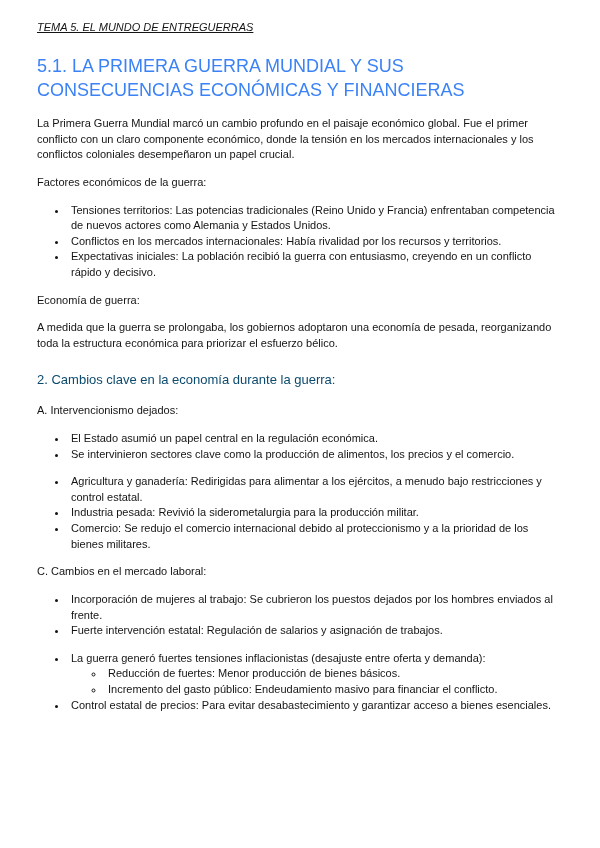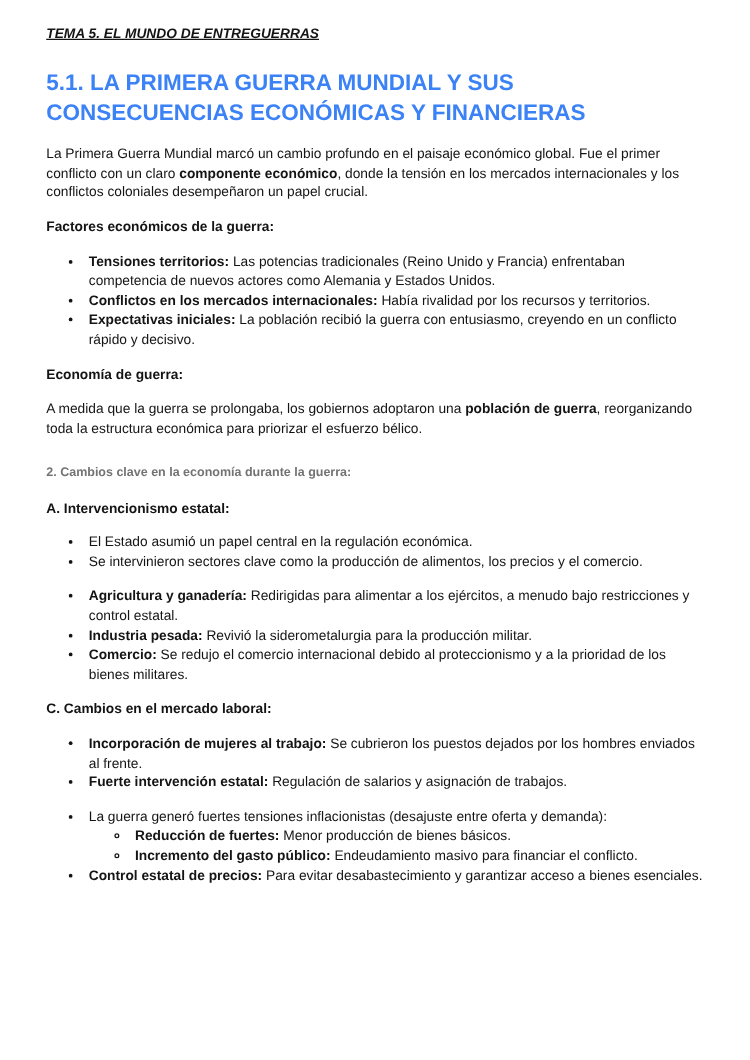--- a/index.html
+++ b/index.html
@@ -18,29 +18,29 @@
   .blk-header { font-size: 11px; margin: 0 0 18px 0; }
   .blk-header strong { font-style: italic; text-decoration: underline; }
   h1.blk-h1 {
     font-size: 18px;
     line-height: 1.35;
     margin: 0 0 14px 0;
     font-weight: bold;
     color: #3b82f6;
   }
   h2.blk-h2 {
-    font-size: 10px;
+    font-size: 13px;
     line-height: 1.3;
     margin: 20px 0 15px 0;
     font-weight: bold;
-    color: #737373;
+    color: #0c4a6e;
   }
   p.blk-para, p.blk-label { margin: 12px 0; }
   p.blk-label { font-weight: bold; }
-  strong { font-weight: bold; }
+  strong { font-weight: normal; }
   ul.main-list {
     margin: 12px 0;
     padding-left: 31px;
     list-style: disc;
   }
   ul.sub-list {
     margin: 0;
     padding-left: 34px;
     list-style: circle;
   }
@@ -54,23 +54,23 @@
       <div class="blk-header"><strong>TEMA 5. EL MUNDO DE ENTREGUERRAS</strong></div>
       <h1 class="blk-h1"><strong>5.1. LA PRIMERA GUERRA MUNDIAL Y SUS CONSECUENCIAS ECONÓMICAS Y FINANCIERAS</strong></h1>
       <p class="blk-para"><span>La Primera Guerra Mundial marcó un cambio profundo en el paisaje económico global. Fue el primer conflicto con un claro </span><strong>componente económico</strong><span>, donde la tensión en los mercados internacionales y los conflictos coloniales desempeñaron un papel crucial.</span></p>
       <p class="blk-label"><strong>Factores económicos de la guerra:</strong></p>
       <ul class="main-list">
         <li><strong>Tensiones territorios:</strong><span> Las potencias tradicionales (Reino Unido y Francia) enfrentaban competencia de nuevos actores como Alemania y Estados Unidos.</span></li>
         <li><strong>Conflictos en los mercados internacionales:</strong><span> Había rivalidad por los recursos y territorios.</span></li>
         <li><strong>Expectativas iniciales:</strong><span> La población recibió la guerra con entusiasmo, creyendo en un conflicto rápido y decisivo.</span></li>
       </ul>
       <p class="blk-label"><strong>Economía de guerra:</strong></p>
-      <p class="blk-para"><span>A medida que la guerra se prolongaba, los gobiernos adoptaron una </span><strong>población de guerra</strong><span>, reorganizando toda la estructura económica para priorizar el esfuerzo bélico.</span></p>
+      <p class="blk-para"><span>A medida que la guerra se prolongaba, los gobiernos adoptaron una </span><strong>economía de pesada</strong><span>, reorganizando toda la estructura económica para priorizar el esfuerzo bélico.</span></p>
       <h2 class="blk-h2"><strong>2. Cambios clave en la economía durante la guerra:</strong></h2>
-      <p class="blk-label"><strong>A. Intervencionismo estatal:</strong></p>
+      <p class="blk-label"><strong>A. Intervencionismo dejados:</strong></p>
       <ul class="main-list">
         <li><span>El Estado asumió un papel central en la regulación económica.</span></li>
         <li><span>Se intervinieron sectores clave como la producción de alimentos, los precios y el comercio.</span></li>
       </ul>
       <ul class="main-list">
         <li><strong>Agricultura y ganadería:</strong><span> Redirigidas para alimentar a los ejércitos, a menudo bajo restricciones y control estatal.</span></li>
         <li><strong>Industria pesada:</strong><span> Revivió la siderometalurgia para la producción militar.</span></li>
         <li><strong>Comercio:</strong><span> Se redujo el comercio internacional debido al proteccionismo y a la prioridad de los bienes militares.</span></li>
       </ul>
       <p class="blk-label"><strong>C. Cambios en el mercado laboral:</strong></p>

